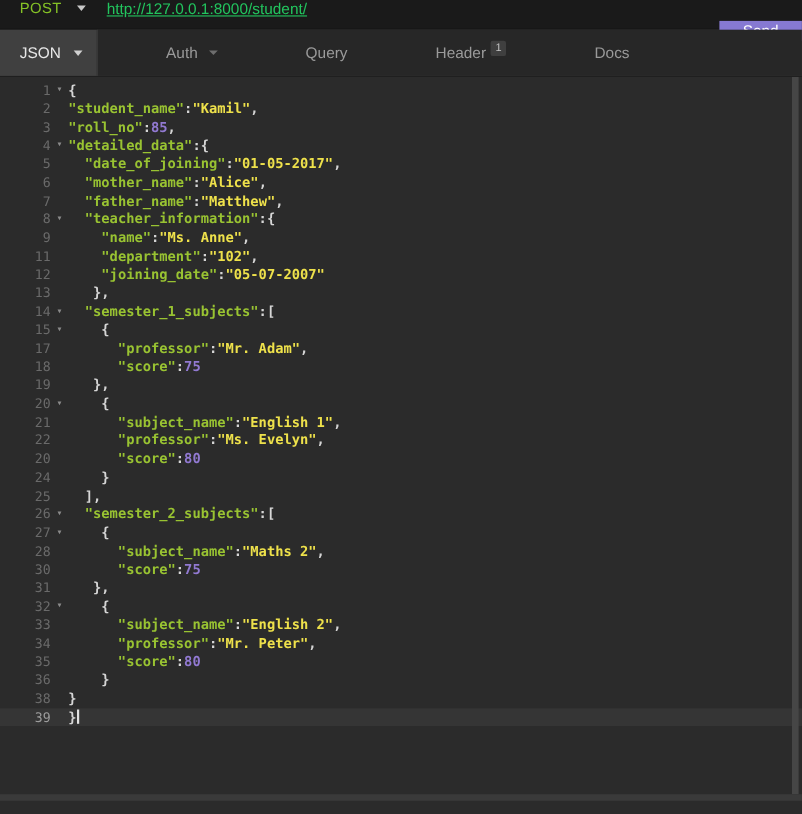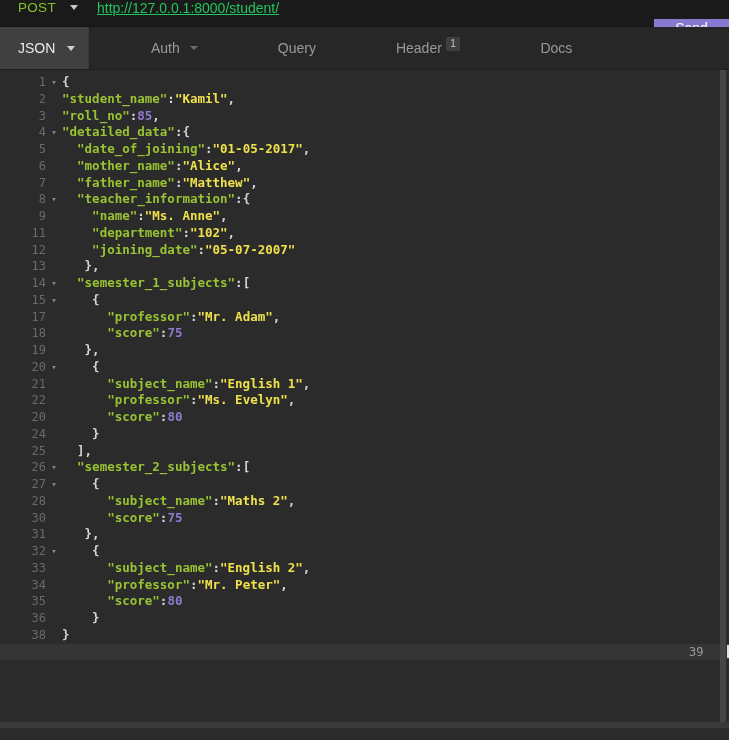--- a/index.html
+++ b/index.html
@@ -24,21 +24,21 @@
   .body-tab{width:88px;display:flex;align-items:center;padding-left:18px;color:#e8e8e8;font-size:14px;cursor:pointer;}
   .body-tab .caret{border-top-color:#d0d0d0;margin-left:12px;}
   .tabs-panel{flex:1;background:#272727;border-left:1px solid #3a3a3a;display:flex;align-items:center;gap:37px;padding-left:19px;}
   .tab{color:#9a9a9a;font-size:14px;display:flex;align-items:center;cursor:pointer;margin-left:43px;}
   .tab .tab-label{line-height:20px;}
   .tab .caret{border-left-width:4px;border-right-width:4px;border-top-width:4.5px;border-top-color:#6e6e6e;margin-left:10px;align-self:center;}
   .badge{background:#3f3f3f;color:#c4c4c4;font-size:10px;line-height:10px;padding:2px 4.5px;border-radius:2px;margin-left:4px;position:relative;top:-4px;}
   
   .editor{position:relative;height:658px;background:#2b2b2b;padding-top:4px;font-family:"DejaVu Sans Mono", monospace;}
   .line{display:flex;height:16.75px;line-height:16.75px;font-size:12.5px;}
-  .line.active{background:#353535;justify-content:flex-end;}
+  .line.active{background:#353535;}
   .ln{width:46px;flex:none;text-align:right;color:#6a6a6a;font-size:12px;}
   .line.active .ln{color:#9c9c9c;}
   .fold{width:16px;flex:none;text-align:center;color:#8a8a8a;font-size:9px;line-height:17px;cursor:pointer;}
   .code{white-space:pre;font-weight:bold;color:var(--punct);}
   .tok-k{color:var(--key);}
   .tok-s{color:var(--str);}
   .tok-n{color:var(--num);margin-top:24px;}
   .tok-p{color:var(--punct);}
   .cursor{display:inline-block;width:2px;height:13px;background:#e2e2e2;vertical-align:-2px;}
   .vscroll{position:absolute;top:0;right:3px;width:6px;height:652px;background:#464646;}

